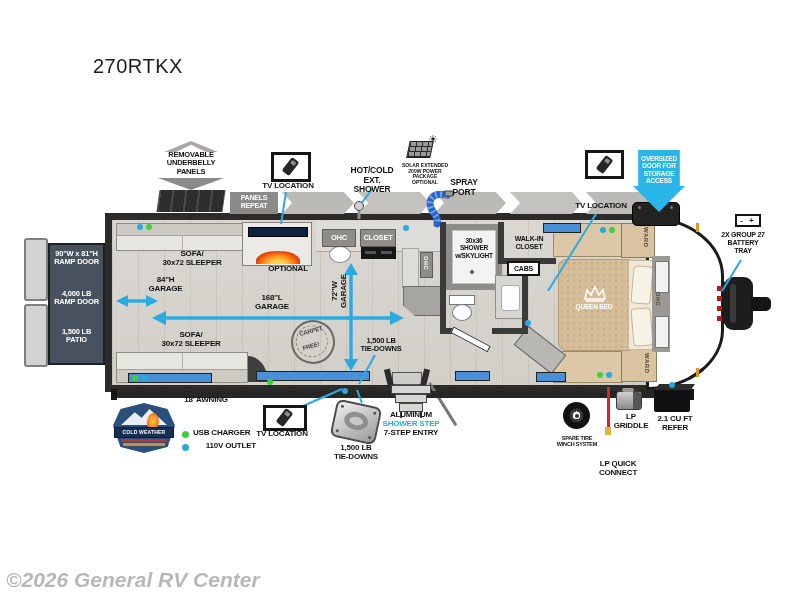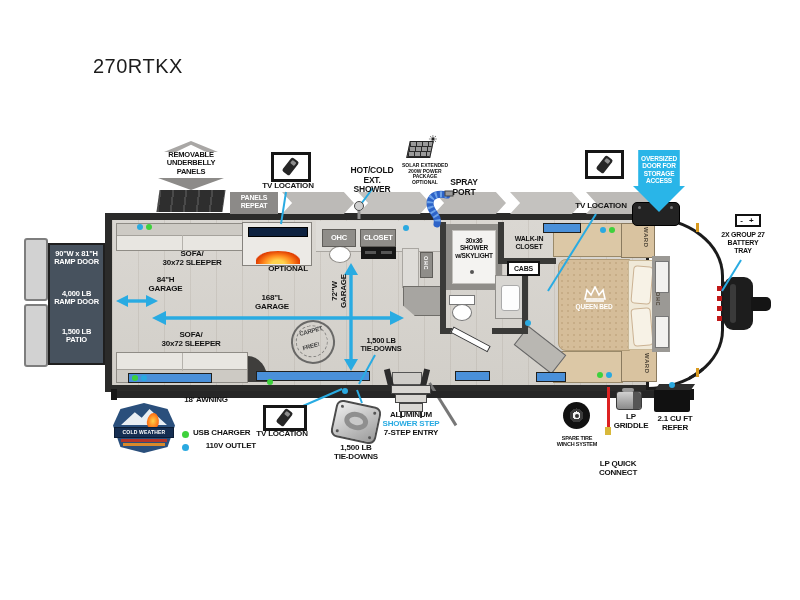--- a/index.html
+++ b/index.html
@@ -336,14 +336,15 @@
 <div class="t" style="left:382px;top:429px;width:58px;">7-STEP ENTRY</div>
 <div class="t" style="left:550px;top:435px;width:54px;font-size:5.5px;">SPARE TIRE
 WINCH SYSTEM</div>
 <div class="t" style="left:591px;top:420px;width:54px;margin-top:40px;">LP QUICK
 CONNECT</div>
 <div class="t" style="left:608px;top:413px;width:46px;">LP
 GRIDDLE</div>
 <div class="t" style="left:650px;top:415px;width:50px;">2.1 CU FT
 REFER</div>
 
+<div class="t" style="left:6px;top:568px;font:700 italic 21px 'Liberation Sans',sans-serif;color:#b8b8b8;text-align:left;letter-spacing:0;">©2026 General RV Center</div>
 
 </div>
 
 </body></html>

